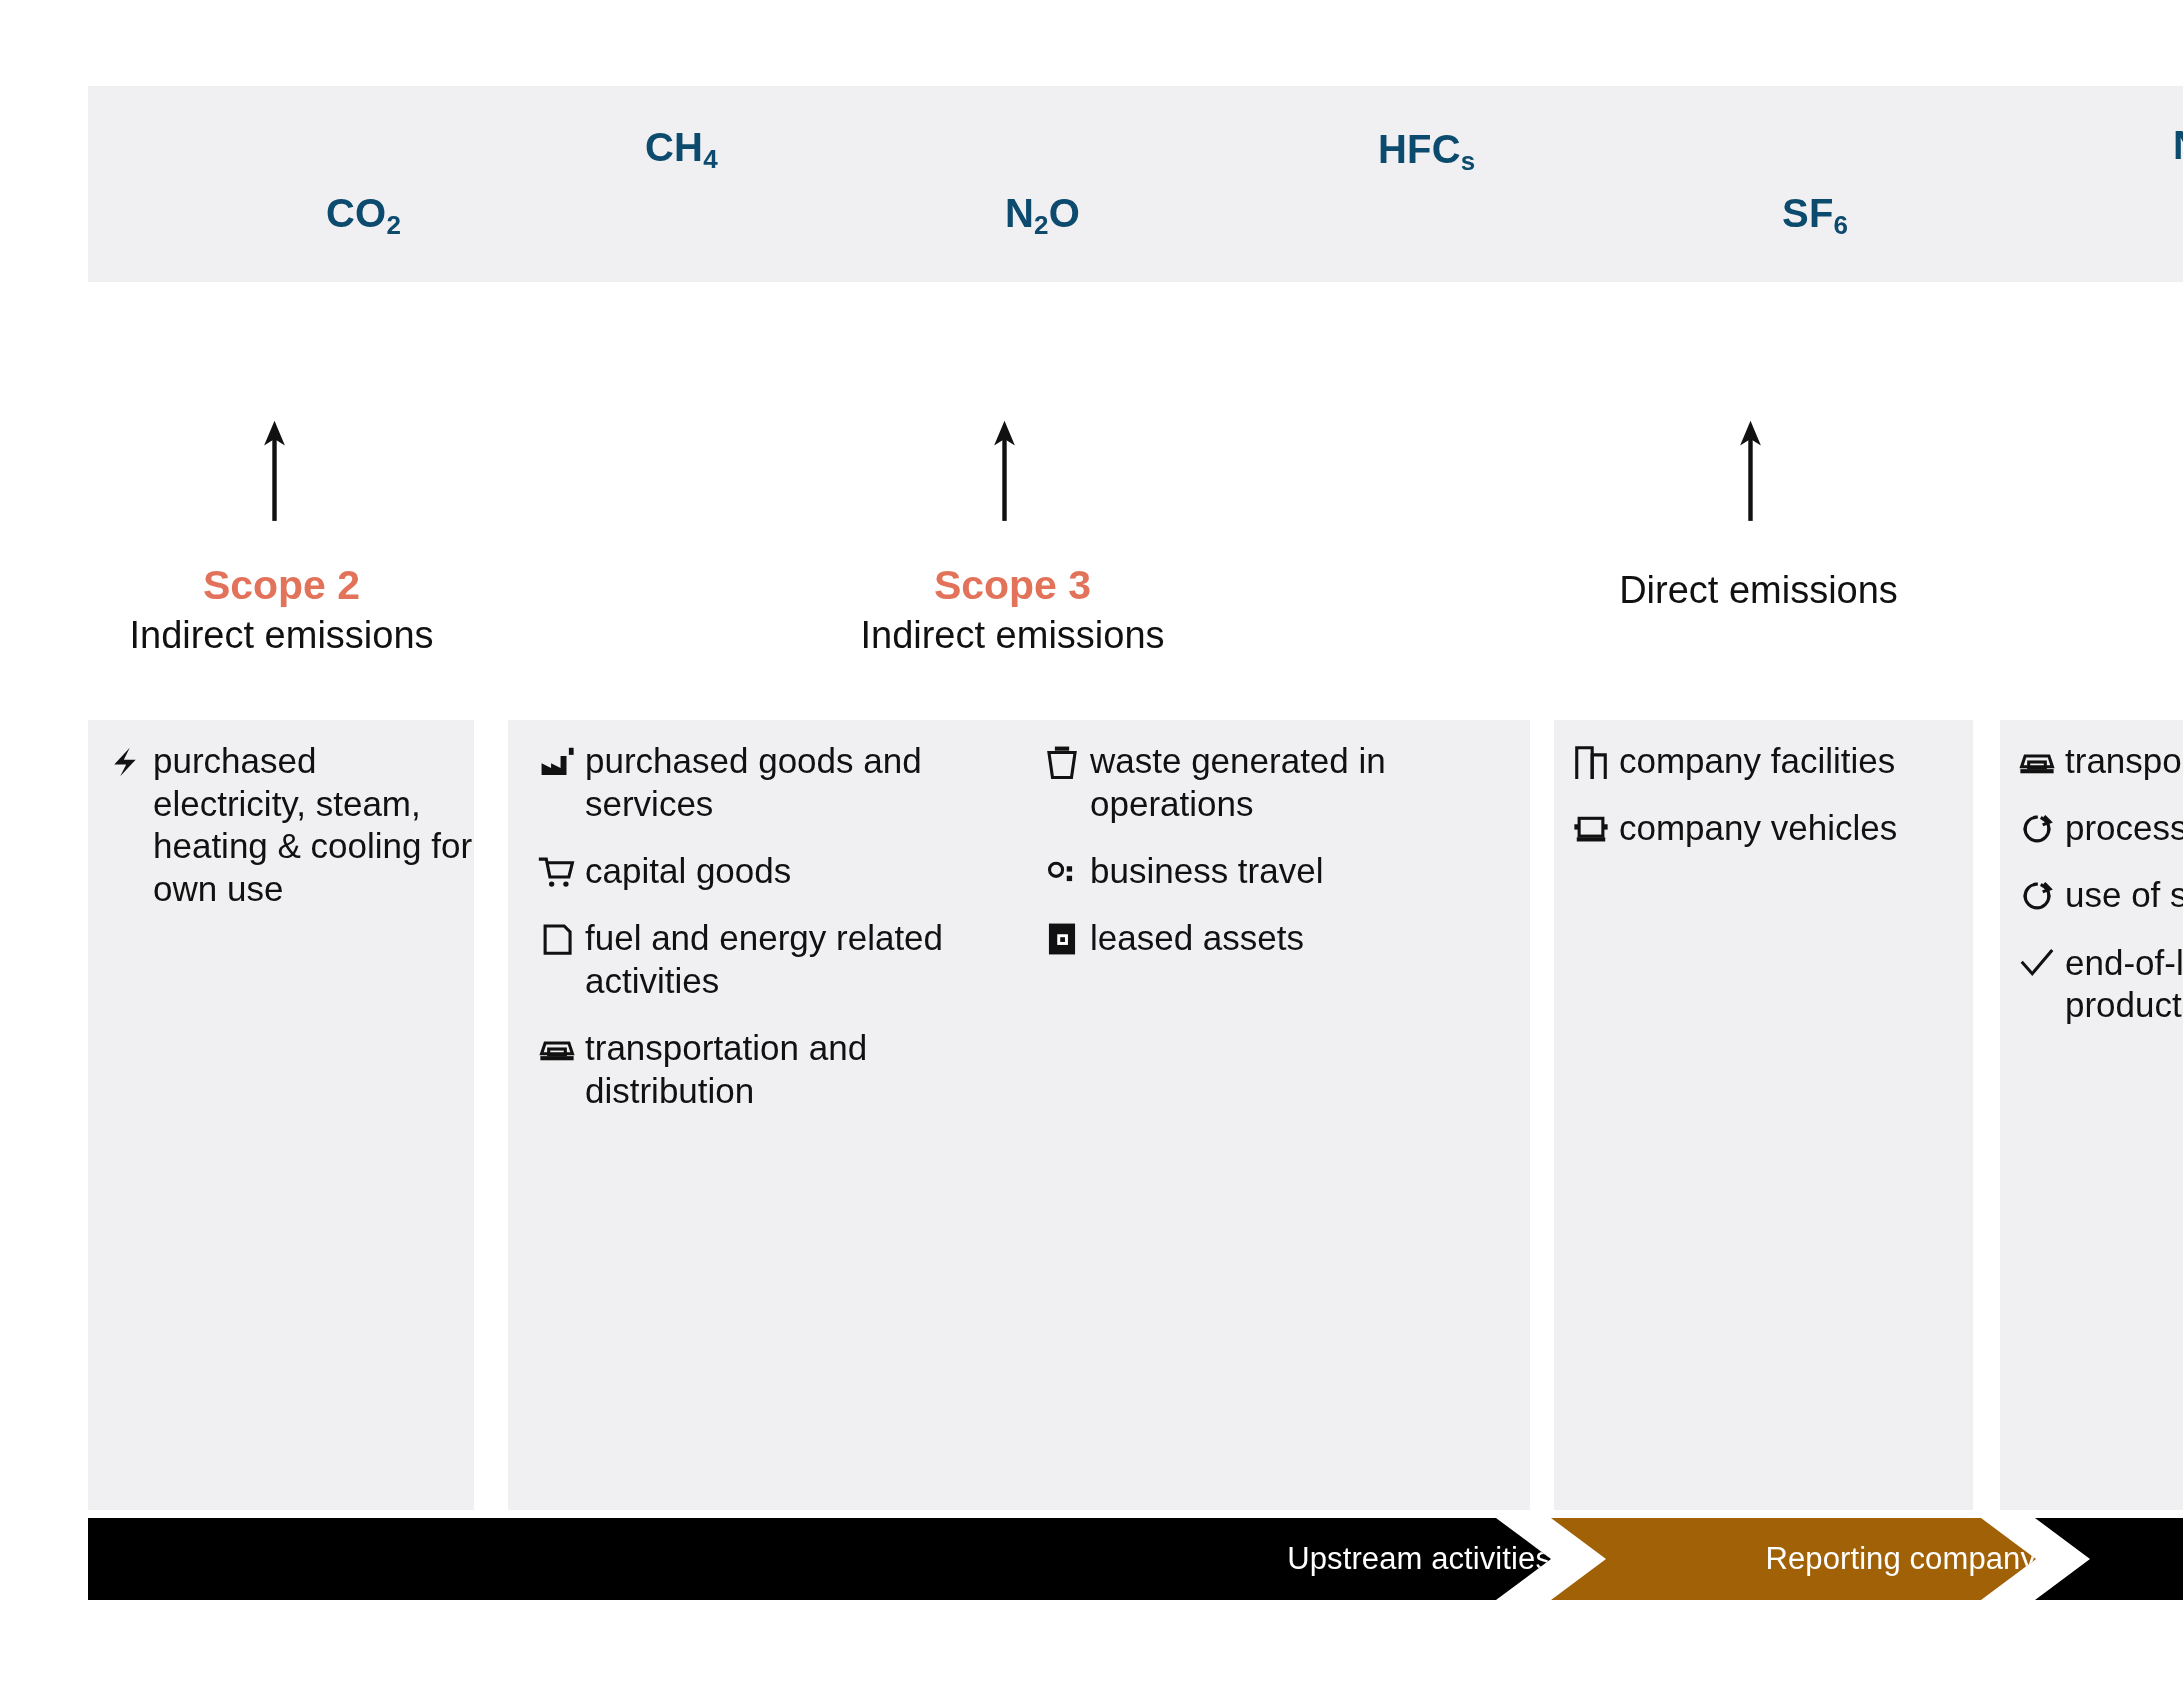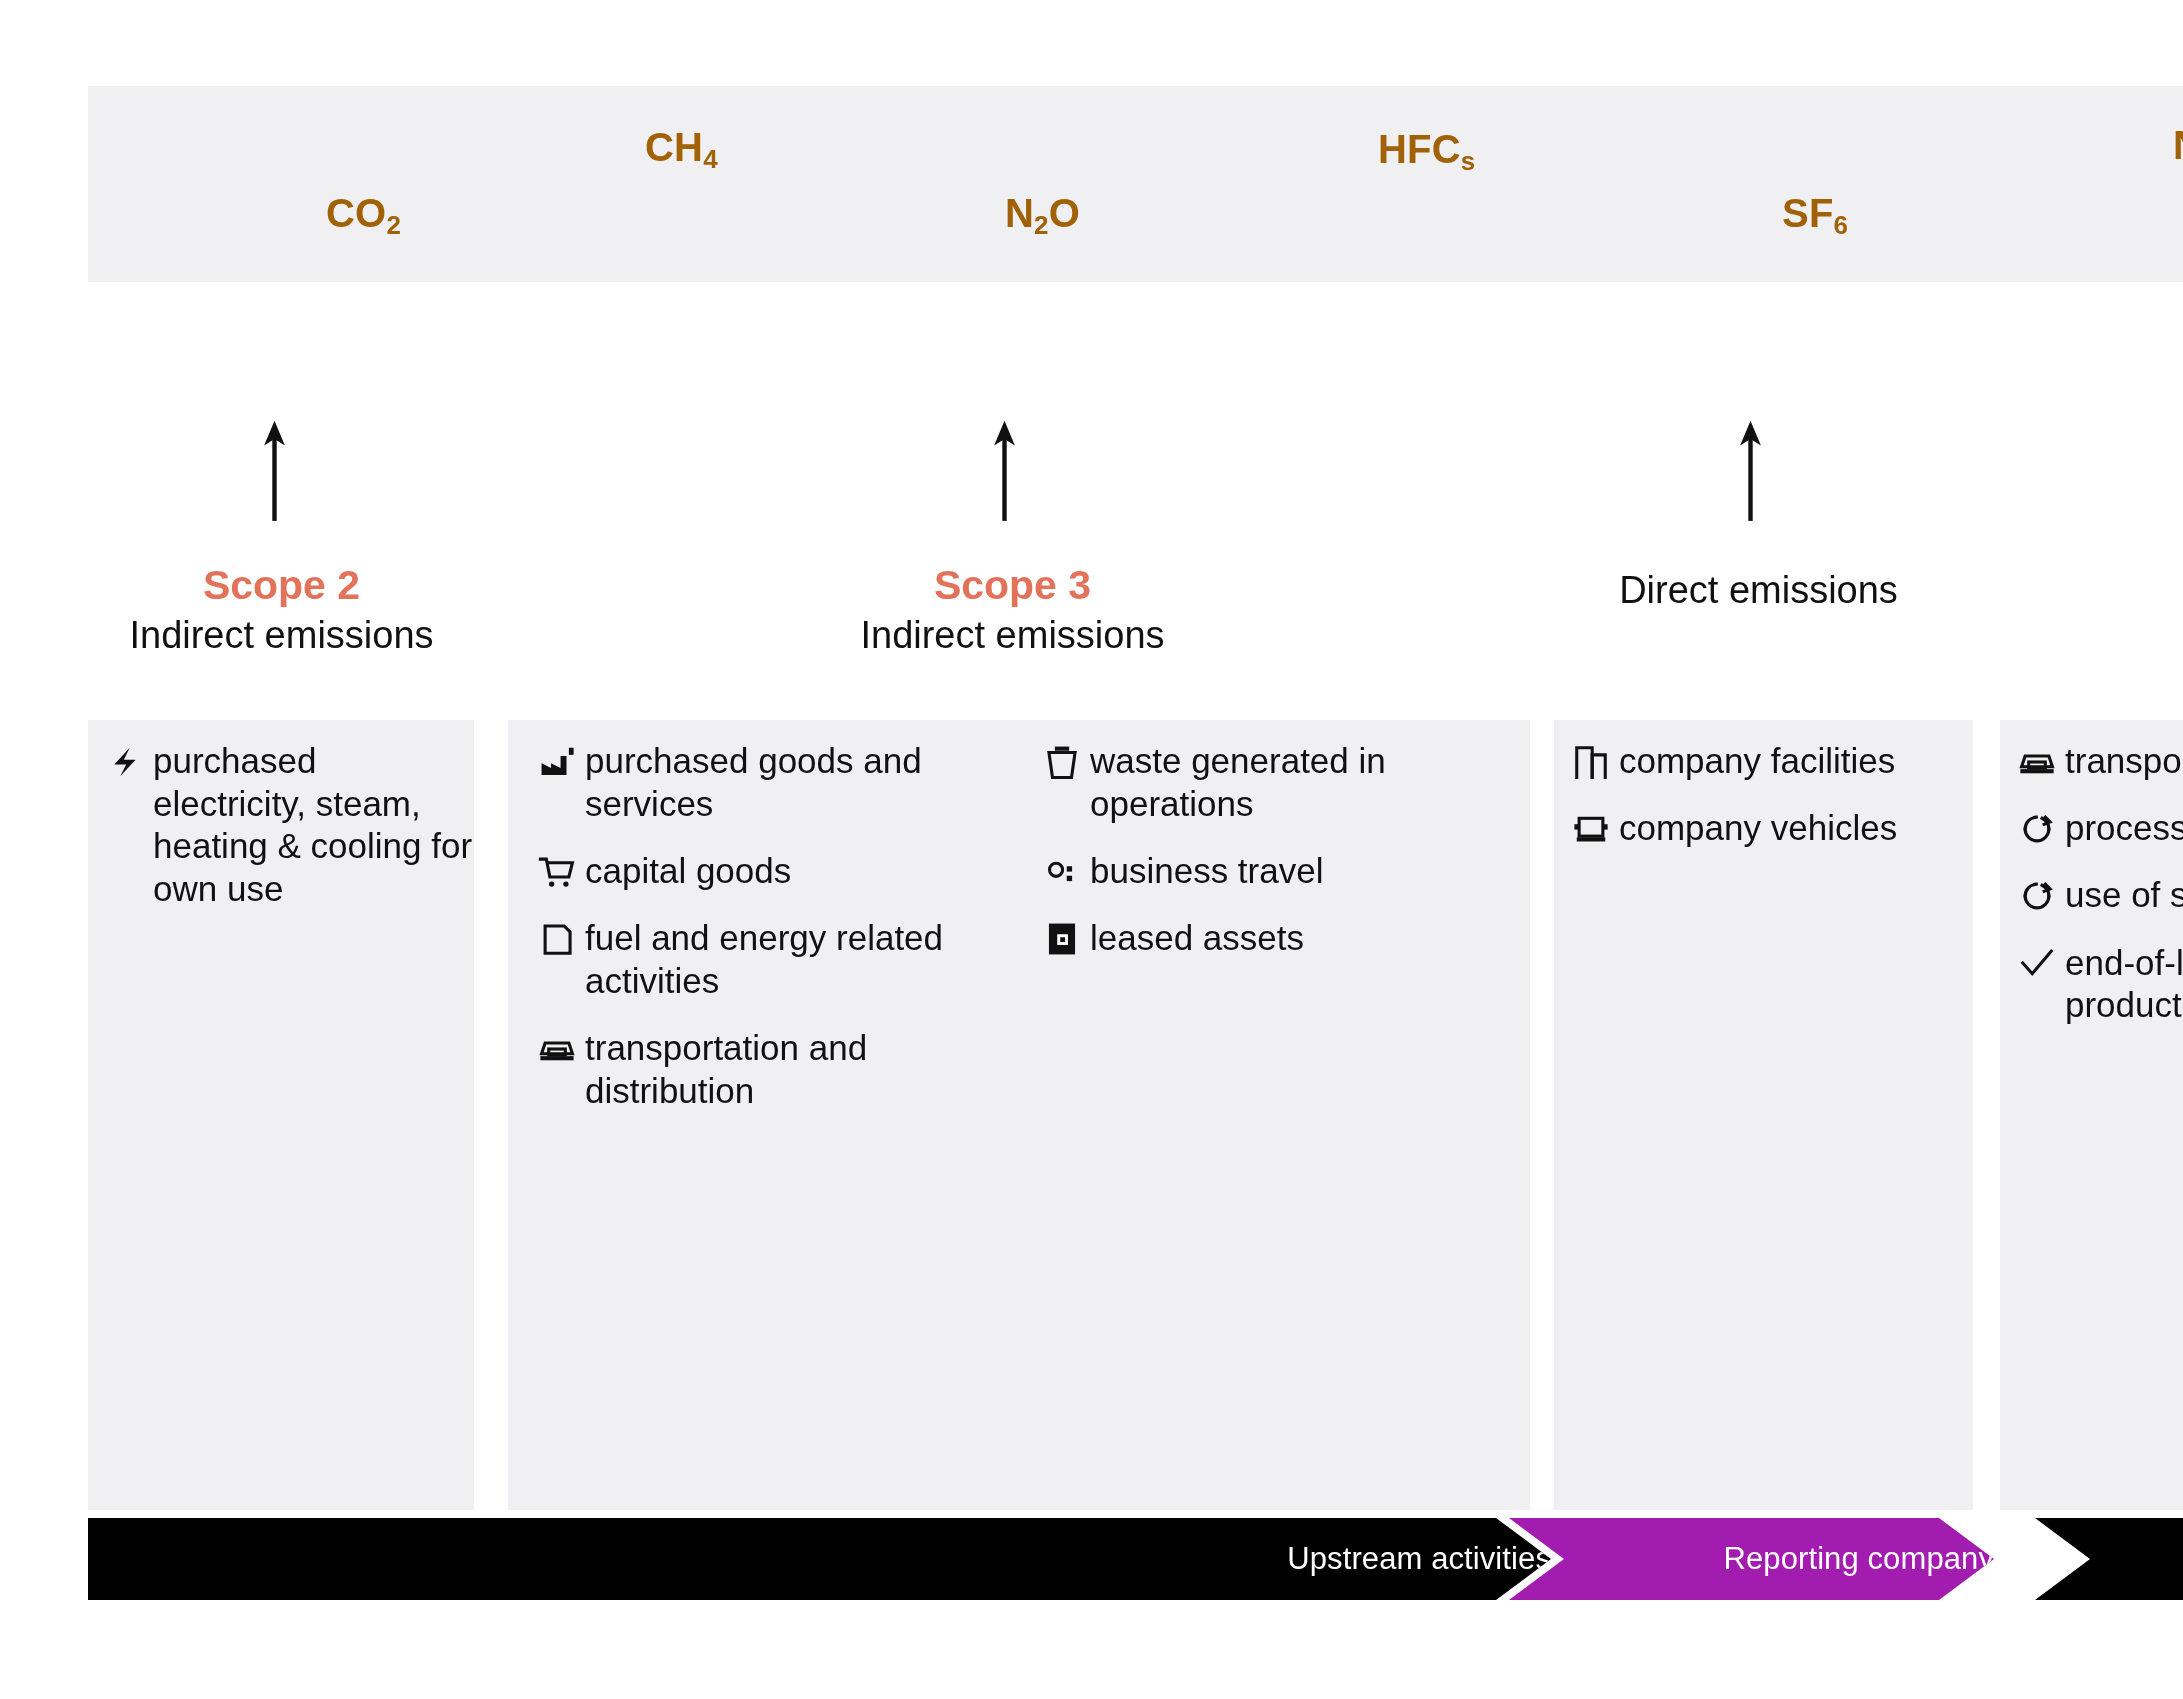--- a/index.html
+++ b/index.html
@@ -10,21 +10,21 @@
   }
 
   
   #gas-band{
     position:absolute;left:88px;top:86px;width:2899px;height:196px;
   }
   #gas-strip{
     position:absolute;left:0;top:0;width:2633px;height:196px;background:#F0F0F2;
   }
   .gas{
-    position:absolute;color:#a16207;font-weight:bold;font-size:40px;
+    position:absolute;color:#0c4a6e;font-weight:bold;font-size:40px;
     letter-spacing:0.2px;white-space:nowrap;
   }
   .gas sub{font-size:26px;font-weight:bold;vertical-align:baseline;position:relative;top:7px;}
 
   
   .up-arrow{position:absolute;width:39px;height:105px;}
 
   
   .scope-head{position:absolute;text-align:center;}
   .scope-title{font-size:41px;font-weight:bold;color:#E2735A;line-height:1.1;white-space:nowrap;}
@@ -37,21 +37,21 @@
   .item{position:relative;margin-bottom:24.5px;padding-left:65px;min-height:42px;}
   .item .ico{position:absolute;left:17.5px;top:2.6px;width:38px;height:38px;}
   .item .txt{font-size:35px;line-height:1.22;color:#111111;}
 
   
   #banner{position:absolute;left:88px;top:1518px;height:82px;width:2899px;}
   .seg{position:absolute;top:0;height:82px;display:flex;align-items:center;justify-content:flex-end;}
   .seg span{font-size:31px;color:#ffffff;white-space:nowrap;letter-spacing:0.1px;}
   #seg-up{left:0;width:1463px;background:#000000;
     clip-path:polygon(0 0, calc(100% - 55px) 0, 100% 50%, calc(100% - 55px) 100%, 0 100%);}
-  #seg-rep{left:1421px;width:485px;background:#a21caf;
+  #seg-rep{left:1463px;width:485px;background:#a16207;
     clip-path:polygon(0 0, calc(100% - 55px) 0, 100% 50%, calc(100% - 55px) 100%, 0 100%, 55px 50%);}
   #seg-down{left:1947px;width:952px;background:#000000;
     clip-path:polygon(0 0, calc(100% - 55px) 0, 100% 50%, calc(100% - 55px) 100%, 0 100%, 55px 50%);}
 </style>
 </head>
 <body>
 
 <div id="gas-band">
   <div id="gas-strip"></div>
   <div id="gas-labels">

